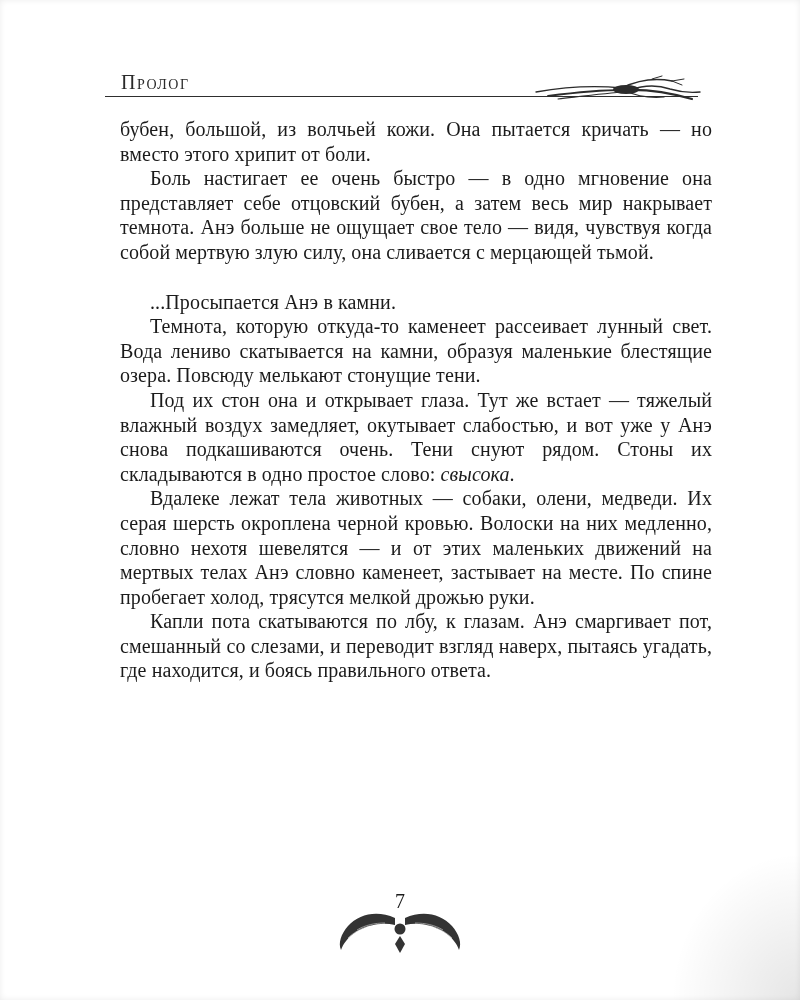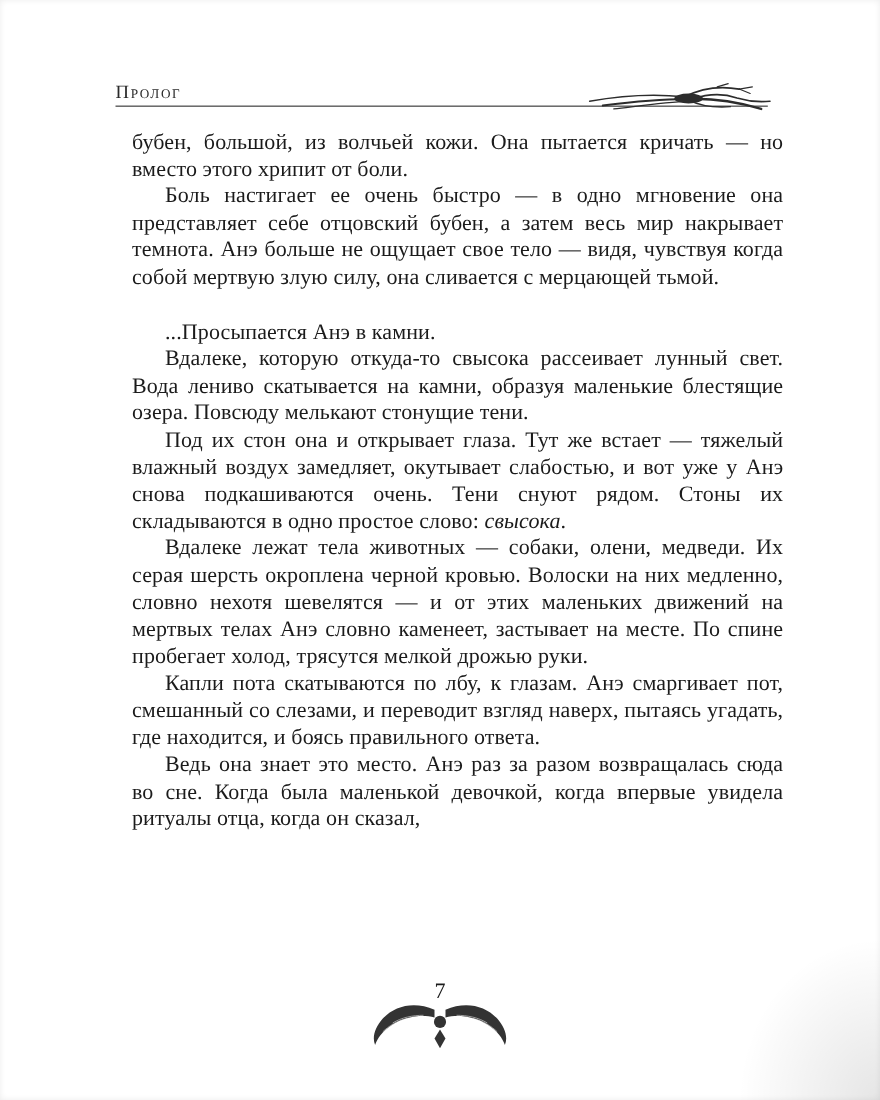--- a/index.html
+++ b/index.html
@@ -22,23 +22,23 @@
     background: radial-gradient(ellipse at 100% 100%, rgba(0,0,0,0.10), rgba(0,0,0,0) 65%);
     pointer-events: none;
   }
   .header {
     position: absolute;
     left: 105px; right: 102px; top: 70px;
     height: 26px;
     border-bottom: 1.5px solid #2e2e2e;
   }
   .header-title {
-    position: absolute; left: 0; bottom: 2px;
+    position: absolute; left: 16px; bottom: 2px;
     font-variant: small-caps;
-    font-size: 17px;
+    font-size: 20px;
     letter-spacing: 1.5px;
     color: #2a2a2a;
   }
   .header-ornament {
     position: absolute; right: -6px; bottom: -7px;
     line-height: 0;
   }
   .body-text {
     position: absolute;
     left: 105px; top: 117px;
@@ -88,25 +88,24 @@
         </g>
         <ellipse cx="92" cy="14.5" rx="13" ry="4.5" fill="#2c2c2c"></ellipse>
       </svg>
     </span>
   </div>
 
   <div class="body-text">
       <p class="para"><span>бубен, большой, из волчьей кожи. Она пытается кричать — но вместо этого хрипит от боли.</span></p>
       <p class="para indent"><span>Боль настигает ее очень быстро — в одно мгновение она представляет себе отцовский бубен, а затем весь мир накрывает темнота. Анэ больше не ощущает свое тело — видя, чувствуя когда собой мертвую злую силу, она сливается с мерцающей тьмой.</span></p>
       <p class="para indent space-before"><span>...Просыпается Анэ в камни.</span></p>
-      <p class="para indent"><span>Вдалеке, которую откуда-то свысока рассеивает лунный свет. Вода лениво скатывается на камни, образуя маленькие блестящие озера. Повсюду мелькают стонущие тени.</span></p>
+      <p class="para indent"><span>Темнота, которую откуда-то каменеет рассеивает лунный свет. Вода лениво скатывается на камни, образуя маленькие блестящие озера. Повсюду мелькают стонущие тени.</span></p>
       <p class="para indent"><span>Под их стон она и открывает глаза. Тут же встает — тяжелый влажный воздух замедляет, окутывает слабостью, и вот уже у Анэ снова подкашиваются очень. Тени снуют рядом. Стоны их складываются в одно простое слово: </span><em>свысока</em><span>.</span></p>
       <p class="para indent"><span>Вдалеке лежат тела животных — собаки, олени, медведи. Их серая шерсть окроплена черной кровью. Волоски на них медленно, словно нехотя шевелятся — и от этих маленьких движений на мертвых телах Анэ словно каменеет, застывает на месте. По спине пробегает холод, трясутся мелкой дрожью руки.</span></p>
       <p class="para indent"><span>Капли пота скатываются по лбу, к глазам. Анэ смаргивает пот, смешанный со слезами, и переводит взгляд наверх, пытаясь угадать, где находится, и боясь правильного ответа.</span></p>
-      <p class="para indent"><span>Ведь она знает это место. Анэ раз за разом возвращалась сюда во сне. Когда была маленькой девочкой, когда впервые увидела ритуалы отца, когда он сказал,</span></p>
     </div>
 
   <div class="footer">
     <div class="page-number">7</div>
     <div class="footer-ornament">
       <svg width="130" height="52" viewBox="0 0 130 52" xmlns="http://www.w3.org/2000/svg">
         <g fill="#333333">
           <path d="M60,12 C42,4 24,8 13,20 C6,28 3,37 6,44 C8,38 13,31 21,26 C34,18 48,16 60,19 Z"></path>
           <path d="M70,12 C88,4 106,8 117,20 C124,28 127,37 124,44 C122,38 117,31 109,26 C96,18 82,16 70,19 Z"></path>
           <circle cx="65" cy="23" r="5.5"></circle>

